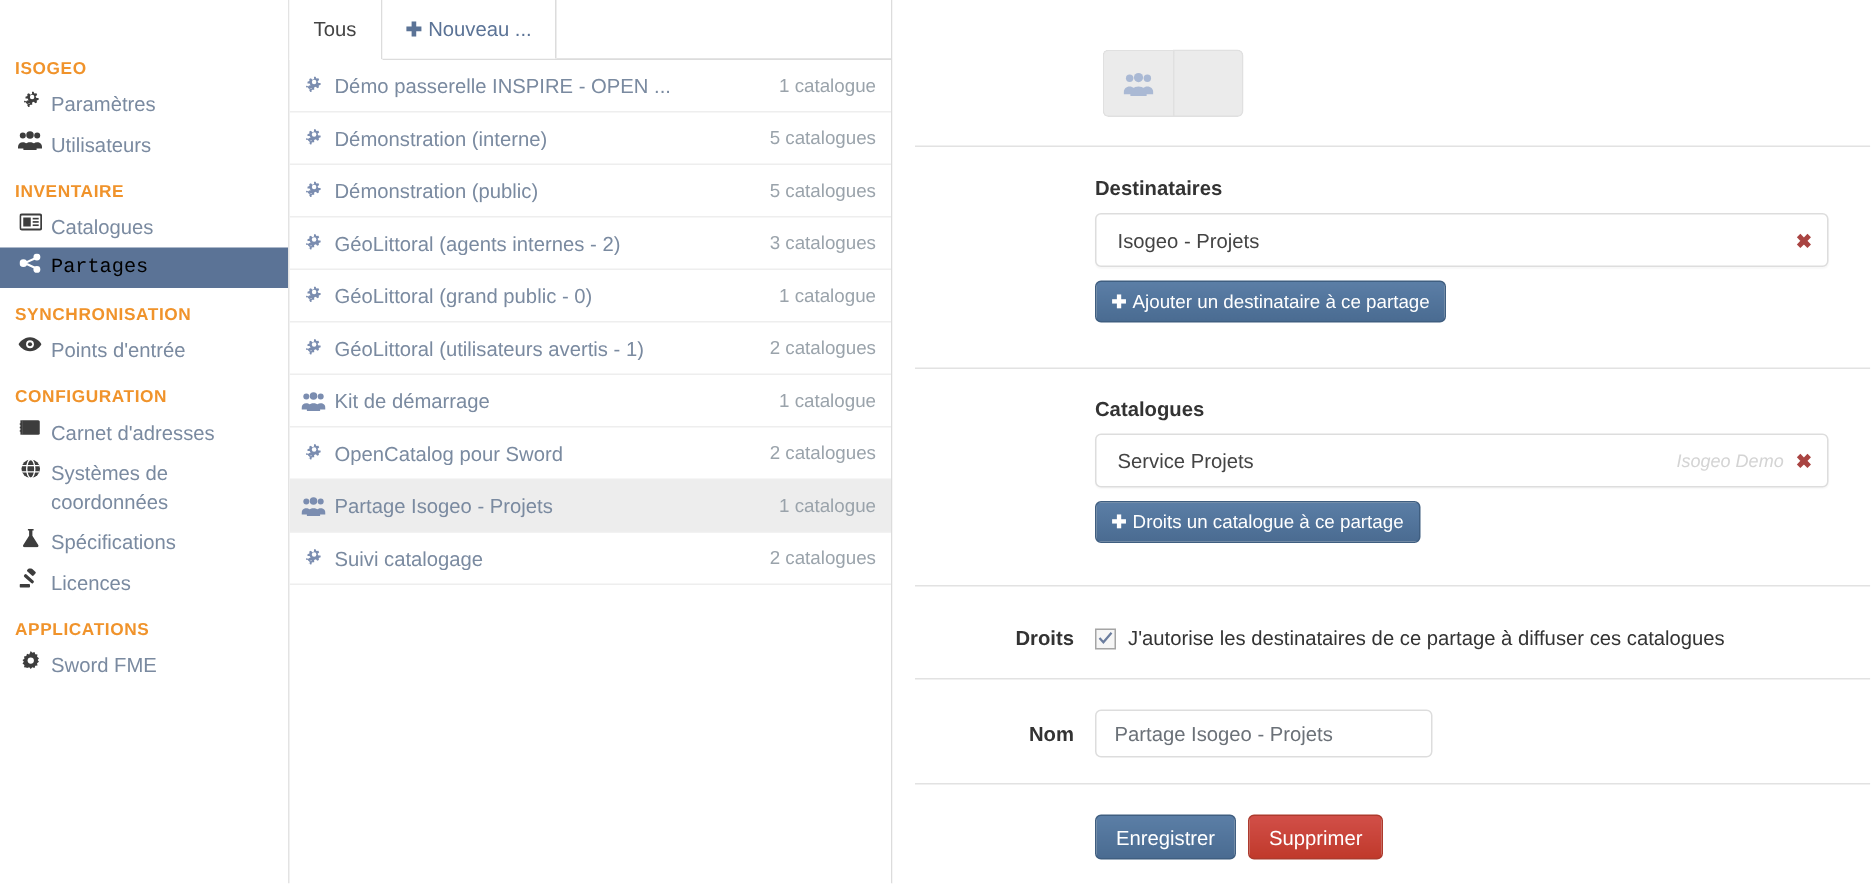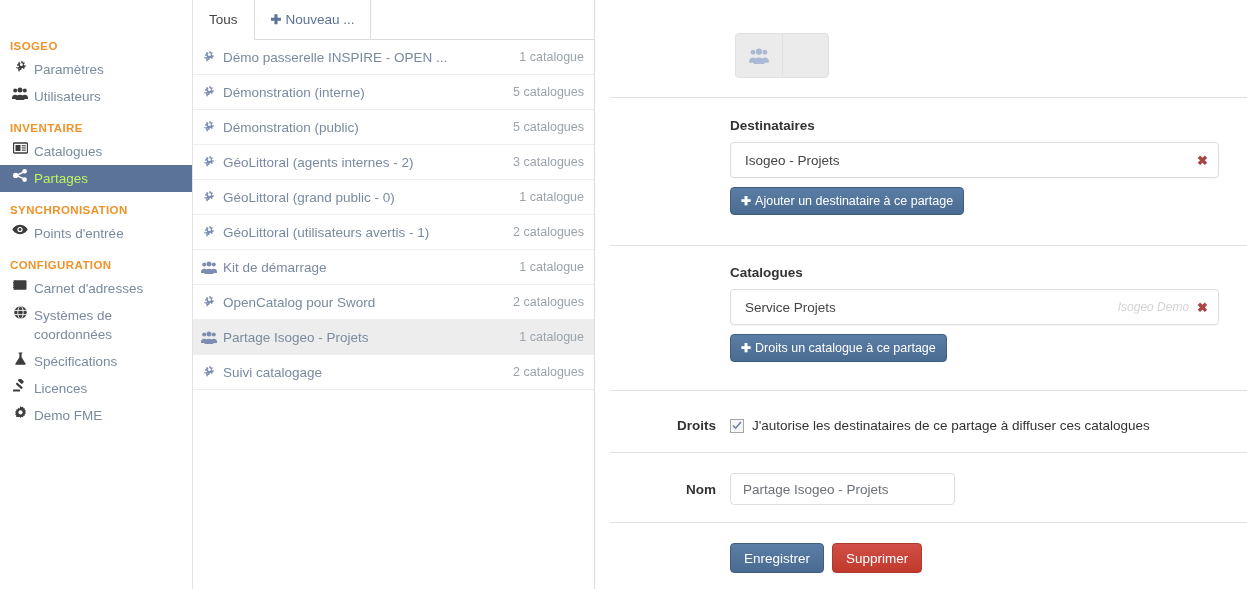--- a/index.html
+++ b/index.html
@@ -48,21 +48,22 @@
   .nav-item .nav-ico {
     width: 16px; min-width: 16px;
     display: inline-flex; align-items: center; justify-content: center;
     color: #3d3d3d;
     font-size: 13px;
     line-height: 19px;
   }
   .nav-item .nav-label { display: block; }
   .nav-item.active {
     background: #5b7396;
-    color: #bef264;
+    color: #000000;
+    font-family: Liberation Mono, monospace;
   }
   .nav-item.active .nav-ico { color: #ffffff; }
 
   
   svg.ic { display: block; }
 
   
   .listpanel {
     width: 402px;
     min-width: 402px;
@@ -360,28 +361,29 @@
             <g fill="currentColor">
               <rect x="5.2" y="0.4" width="5.6" height="3.4" rx="0.8" transform="rotate(42 8 2)"></rect>
               <rect x="2.1" y="5.6" width="8" height="2.2" rx="0.9" transform="rotate(42 6 7)"></rect>
               <rect x="0" y="10.4" width="7" height="2.2" rx="0.6"></rect>
             </g>
           </svg>
       </span>
       <span class="nav-label">Licences</span>
     </div>
 
+    <div class="nav-header tight">APPLICATIONS</div>
     <div class="nav-item">
       <span class="nav-ico">
         <svg class="ic" width="13" height="13" viewBox="0 0 13 13">
             <path d="M6.5 0l1 1.2 1.5-.5.5 1.5 1.5.2-.3 1.5 1.3.9-.9 1.2.9 1.2-1.3.9.3 1.5-1.5.2-.5 1.5-1.5-.5-1 1.2-1-1.2-1.5.5L3.5 11l-1.5-.2.3-1.5L1 8.4l.9-1.2L1 6l1.3-.9L2 3.6l1.5-.2L4 1.9l1.5.5z" fill="currentColor"></path>
             <circle cx="6.5" cy="6.4" r="2.1" fill="#fff"></circle>
           </svg>
       </span>
-      <span class="nav-label">Demo FME</span>
+      <span class="nav-label">Sword FME</span>
     </div>
   </nav>
 
   <section class="listpanel">
     <div class="tabs">
       <div class="tab active">
         <span>Tous</span>
       </div>
       <div class="tab newtab">
         <span class="plus">✚</span>

